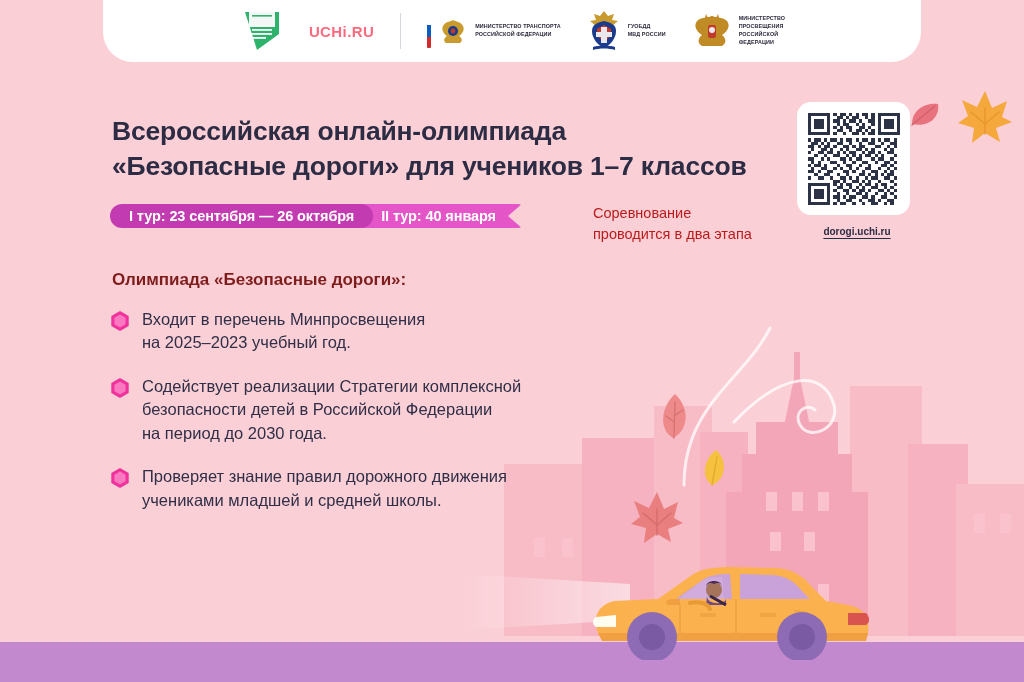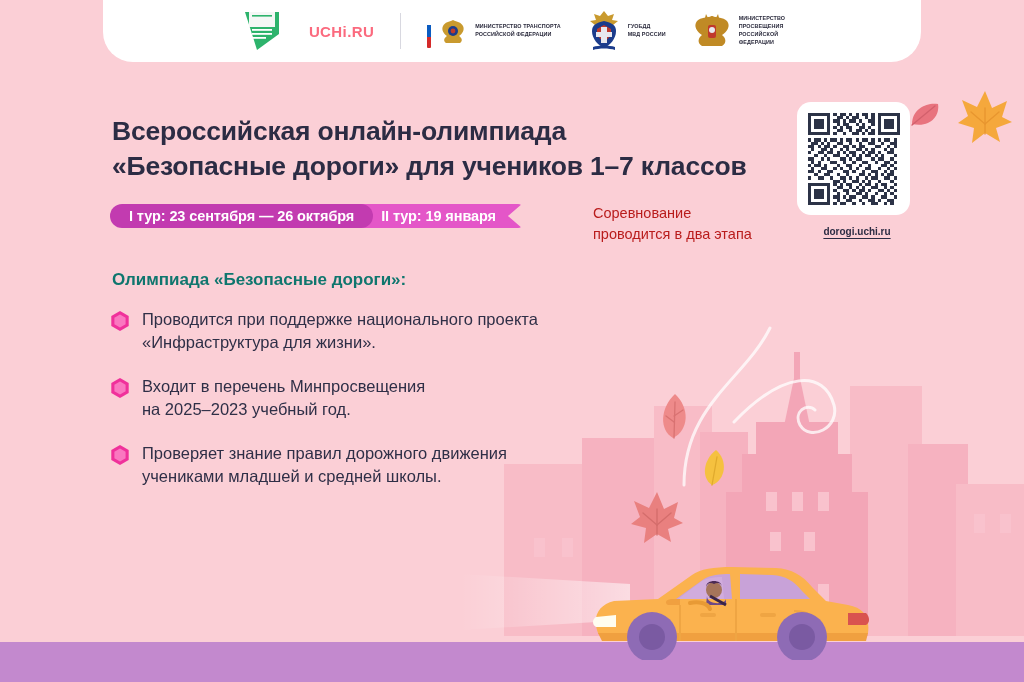--- a/index.html
+++ b/index.html
@@ -110,21 +110,21 @@
     position:absolute; left:797px; top:226px; width:120px;
     text-align:center;
     font-size:10px; font-weight:700; color:#2C2C44;
     text-decoration:underline; text-underline-offset:3px;
     z-index:5;
   }
 
   
   .list-heading {
     position:absolute; left:112px; top:270px;
-    font-size:17px; font-weight:800; color:#0f766e;text-align:center;
+    font-size:17px; font-weight:800; color:#7f1d1d;text-align:center;
   }
   .bullets { position:absolute; left:110px; top:308px; width:520px; }
   .bullet { display:flex; gap:12px; margin-bottom:20px; align-items:flex-start; }
   .gem { flex:0 0 auto; width:20px; height:22px; margin-top:2px; }
   .bullet-text {
     font-size:16.5px; line-height:1.42; color:#2F2F47; white-space:pre-line;
   }
 
   
   .car { position:absolute; left:580px; bottom:22px; width:300px; height:105px; z-index:4; }
@@ -343,21 +343,21 @@
     </div>
   </div>
 
   <div class="title">
     <span class="line">Всероссийская онлайн-олимпиада</span>
     <span class="line">«Безопасные дороги» для учеников 1–7 классов</span>
   </div>
 
   <div class="badges">
     <div class="badge-1">I тур: 23 сентября — 26 октября</div>
-    <div class="badge-2">II тур: 19 января</div>
+    <div class="badge-2">II тур: 40 января</div>
   </div>
 
   <div class="two-stage">Соревнование
 проводится в два этапа</div>
 
   <div class="qr-card">
     <svg width="92" height="92" viewBox="0 0 29 29" shape-rendering="crispEdges">
       <rect width="29" height="29" fill="#fff"></rect>
       <g fill="#2C3347">
         <path d="M0 0h7v7h-7z M1 1h5v5h-5z" fill-rule="evenodd"></path>
@@ -591,30 +591,31 @@
   <a class="qr-link" href="#">dorogi.uchi.ru</a>
 
   <div class="list-heading">Олимпиада «Безопасные дороги»:</div>
 
   <div class="bullets">
     <div class="bullet">
       <svg class="gem" viewBox="0 0 20 22">
         <path d="M10 1 L18.7 6 L18.7 16 L10 21 L1.3 16 L1.3 6 Z" fill="#F0319B"></path>
         <path d="M10 4.5 L15.6 7.8 L15.6 14.2 L10 17.5 L4.4 14.2 L4.4 7.8 Z" fill="#FA78C0"></path>
       </svg>
-      <div class="bullet-text">Проводится при поддержке национального проекта
-«Инфраструктура для жизни».</div>
+      <div class="bullet-text">Входит в перечень Минпросвещения
+на 2025–2023 учебный год.</div>
     </div>
     <div class="bullet">
       <svg class="gem" viewBox="0 0 20 22">
         <path d="M10 1 L18.7 6 L18.7 16 L10 21 L1.3 16 L1.3 6 Z" fill="#F0319B"></path>
         <path d="M10 4.5 L15.6 7.8 L15.6 14.2 L10 17.5 L4.4 14.2 L4.4 7.8 Z" fill="#FA78C0"></path>
       </svg>
-      <div class="bullet-text">Входит в перечень Минпросвещения
-на 2025–2023 учебный год.</div>
+      <div class="bullet-text">Содействует реализации Стратегии комплексной
+безопасности детей в Российской Федерации
+на период до 2030 года.</div>
     </div>
     <div class="bullet">
       <svg class="gem" viewBox="0 0 20 22">
         <path d="M10 1 L18.7 6 L18.7 16 L10 21 L1.3 16 L1.3 6 Z" fill="#F0319B"></path>
         <path d="M10 4.5 L15.6 7.8 L15.6 14.2 L10 17.5 L4.4 14.2 L4.4 7.8 Z" fill="#FA78C0"></path>
       </svg>
       <div class="bullet-text">Проверяет знание правил дорожного движения
 учениками младшей и средней школы.</div>
     </div>
   </div>

